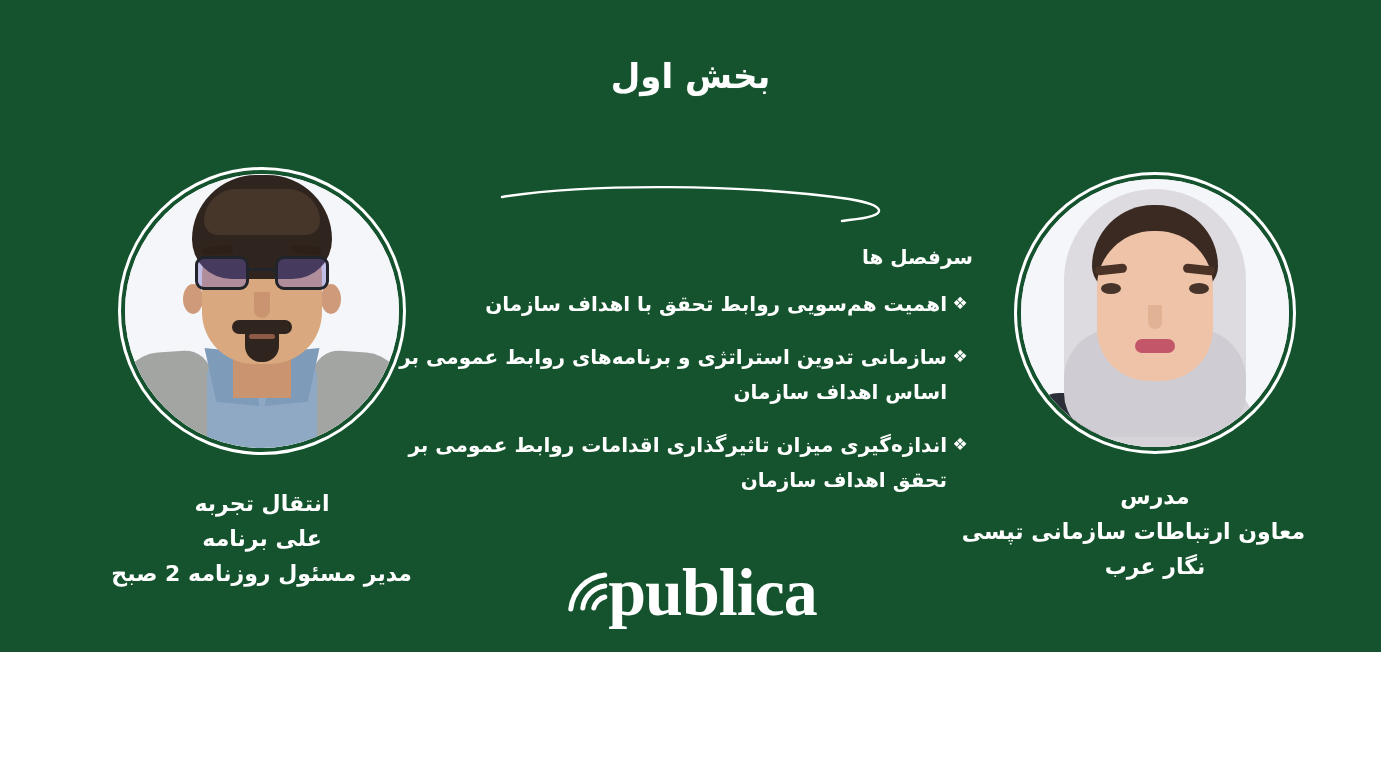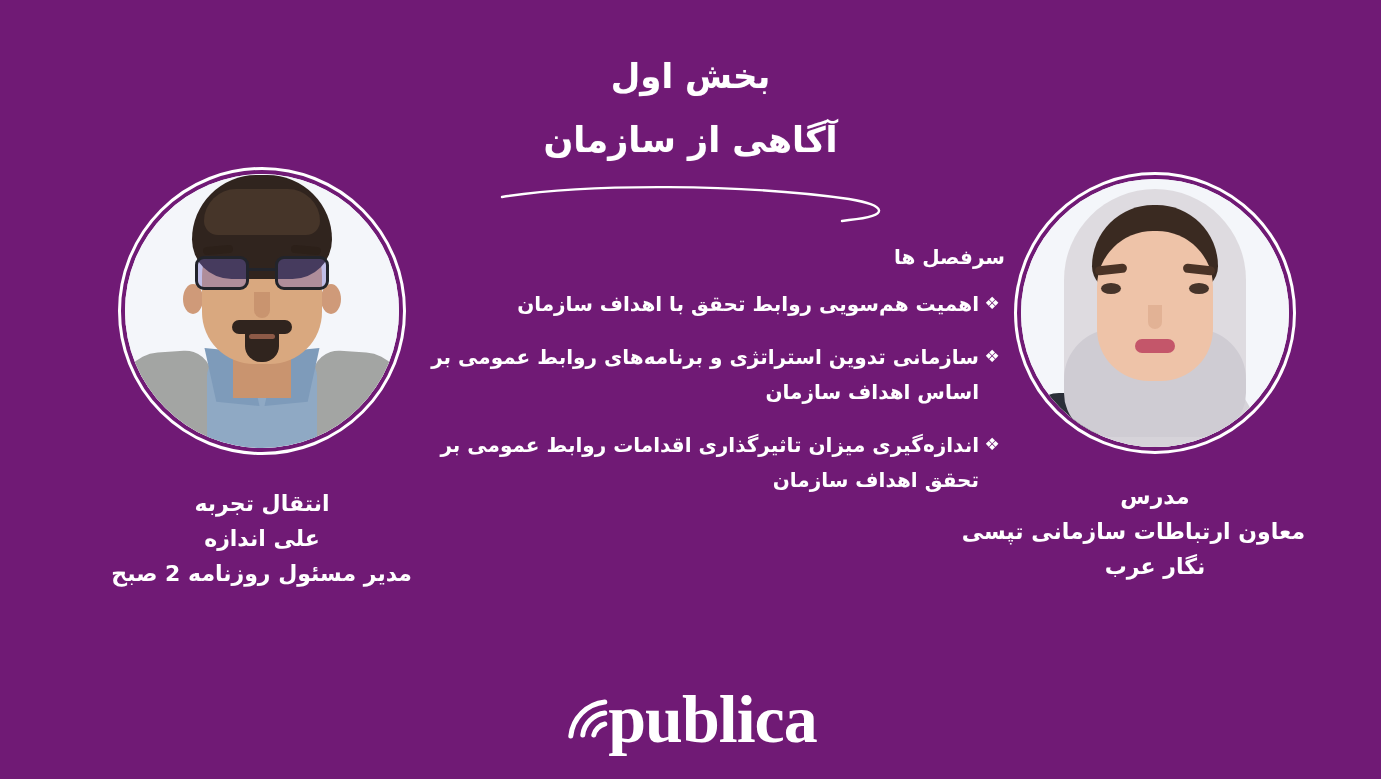--- a/index.html
+++ b/index.html
@@ -4,23 +4,23 @@
 <title>Publica Webinar Slide</title>
 <style>
   html, body {
     margin: 0;
     padding: 0;
     background: #ffffff;
   }
   .slide {
     position: relative;
     width: 1381px;
-    height: 779px;
+    height: 652px;
     overflow: hidden;
-    background: #701a75;
+    background: #14532d;
     font-family: "DejaVu Sans", "Liberation Sans", sans-serif;
     color: #ffffff;
     direction: rtl;
   }
 
   
   .title-block {
     position: absolute;
     top: 52px;
     left: 0;
@@ -47,21 +47,21 @@
     top: 178px;
     left: 494px;
     width: 420px;
     height: 60px;
   }
 
   
   .agenda {
     position: absolute;
     top: 243px;
-    right: 376px;
+    right: 408px;
     width: 600px;
     text-align: right;
   }
   .agenda-title {
     font-size: 20px;
     font-weight: 700;
     line-height: 1.4;
     margin: 0 0 16px 0;
     color: #ffffff;
   }
@@ -318,21 +318,20 @@
     margin-left: -2px;
   }
 </style>
 </head>
 <body>
 
 <div class="slide">
 
   <div class="title-block">
     <div class="title-line">بخش اول</div>
-    <div class="title-line second">آگاهی از سازمان</div>
   </div>
 
   <svg class="swoosh" viewBox="0 0 420 60" aria-hidden="true">
     <path d="M8 19 C 95 5, 250 6, 355 21 C 392 27, 398 38, 355 42 L 348 43" fill="none" stroke="#ffffff" stroke-width="2.4" stroke-linecap="round"></path>
   </svg>
 
   <div class="agenda">
     <div class="agenda-title">سرفصل ها</div>
     <ul class="agenda-list">
       <li class="agenda-item">
@@ -375,21 +374,21 @@
           <div class="m-nose"></div>
           <div class="m-stache"></div>
           <div class="m-mouth"></div>
           <div class="m-beard"></div>
         </div>
       </div>
       <div class="portrait-ring"></div>
     </div>
     <div class="speaker-caption">
       <div class="cap-line">انتقال تجربه</div>
-      <div class="cap-line">علی اندازه</div>
+      <div class="cap-line">علی برنامه</div>
       <div class="cap-line">مدیر مسئول روزنامه 2 صبح</div>
     </div>
   </div>
 
   <div class="speaker right">
     <div class="portrait-wrap">
       <div class="portrait-disc"></div>
       <div class="photo">
         <div class="photo-inner">
           <div class="w-body"></div>

